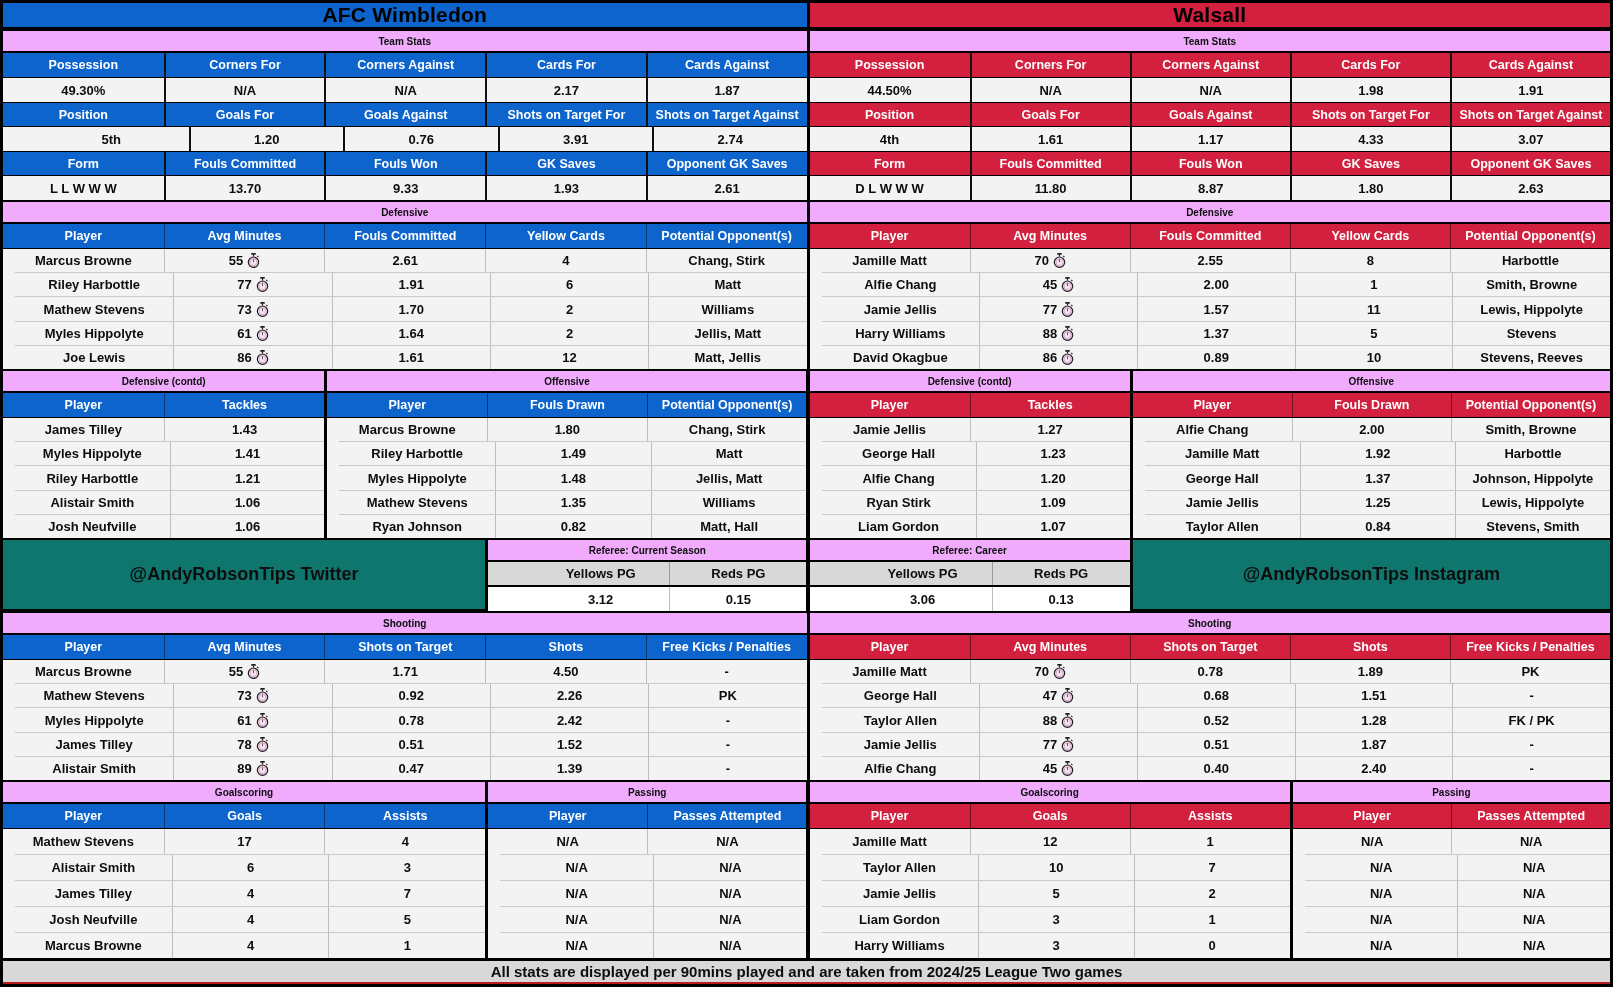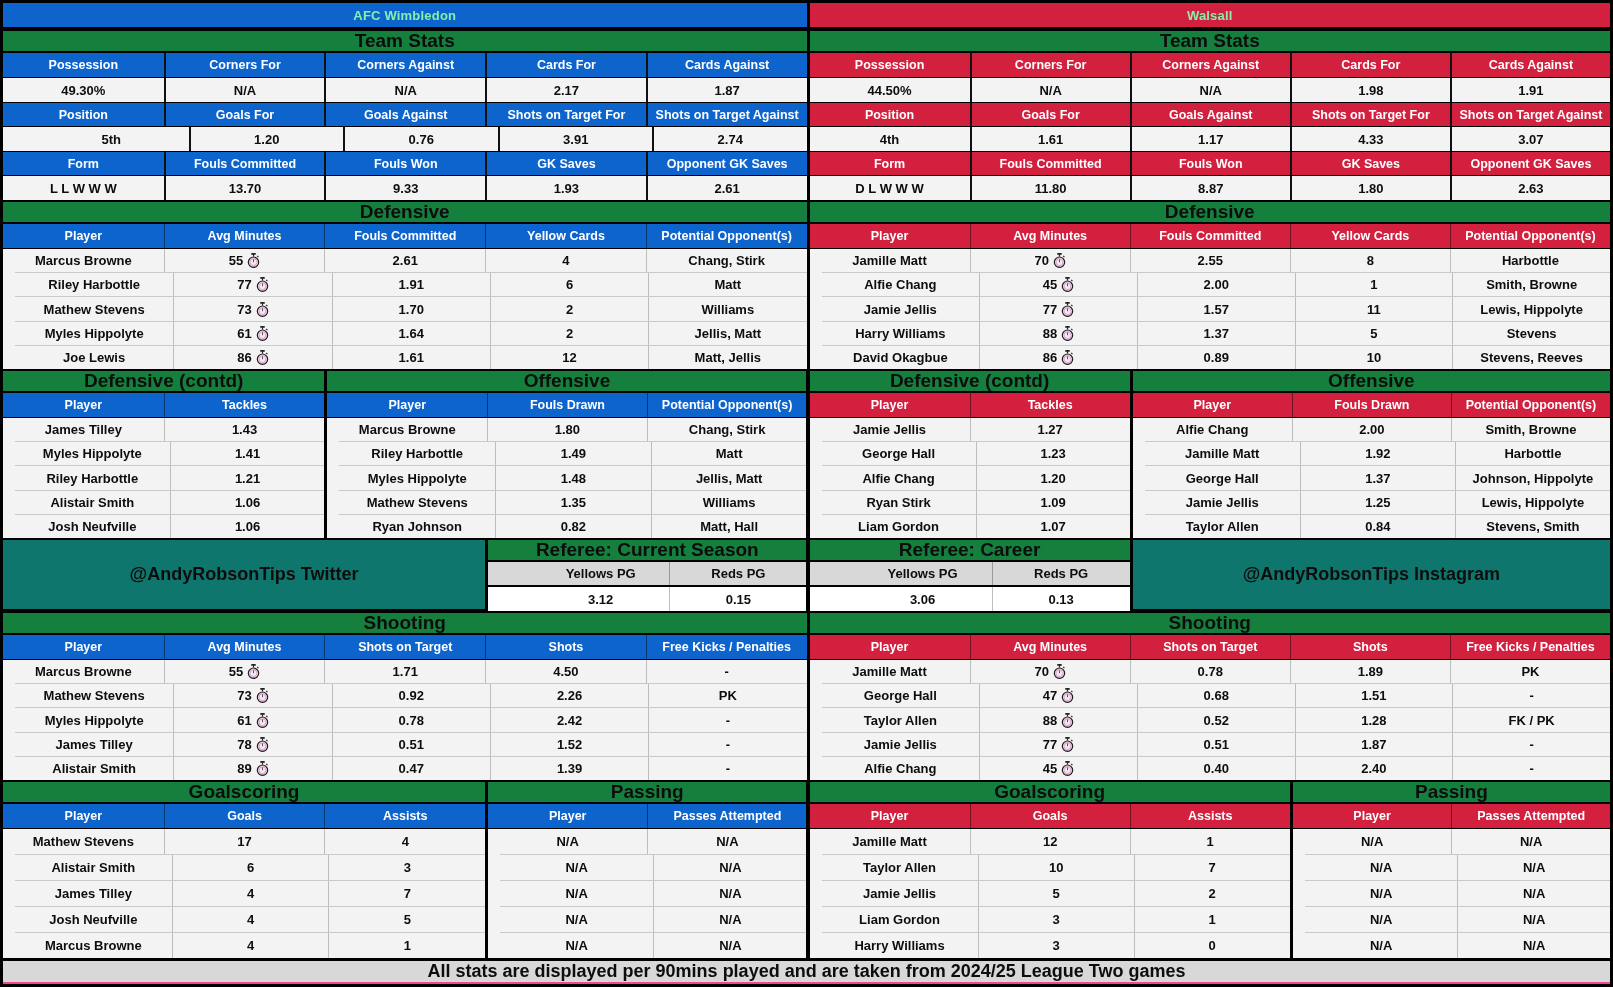--- a/index.html
+++ b/index.html
@@ -2,24 +2,24 @@
 <html><head>
 <meta charset="utf-8">
 <style>
   *{box-sizing:border-box;margin:0;padding:0}
   html,body{width:1613px;height:987px;overflow:hidden;background:#000;}
   body{font-family:"Liberation Sans",sans-serif;font-weight:700;color:#0d0d0d;}
   .sheet{width:1613px;height:987px;background:#000;padding:3px;display:flex;flex-direction:column;}
   .halves{display:flex;flex:1;min-height:0;}
   .half{width:50%;display:flex;flex-direction:column;min-width:0;--accent:#0d64cc;}
   .half + .half{border-left:3px solid #000;}
-  .team-name{flex:0 0 26px;background:var(--accent);color:#86efac;display:flex;align-items:center;justify-content:center;
-    font-size:13px;letter-spacing:.2px;border-bottom:2px solid #000;}
-  .sec{flex:0 0 24px;height:24px;background:#15803d;display:flex;align-items:center;justify-content:center;
-    font-size:19px;border-top:2px solid #000;border-bottom:2px solid #000;}
+  .team-name{flex:0 0 26px;background:var(--accent);color:#000000;display:flex;align-items:center;justify-content:center;
+    font-size:21px;letter-spacing:.2px;border-bottom:2px solid #000;}
+  .sec{flex:0 0 24px;height:24px;background:#f0abfc;display:flex;align-items:center;justify-content:center;
+    font-size:10px;border-top:2px solid #000;border-bottom:2px solid #000;}
   .tbl{display:flex;flex-direction:column;background:#f3f3f3;}
   .trow{display:grid;flex:1;min-height:0;}
   .trow.head{flex:0 0 25px;background:var(--accent);color:#fff;border-bottom:1px solid #000;}
   .trow.val{background:#f3f3f3;}
   .trow.val + .trow.val{border-top:1px solid #c9c9c9;margin-left:12px;}
   .trow.val + .trow.head, .trow.head + .trow.head{border-top:1px solid #000;}
   .tcell{display:flex;align-items:center;justify-content:center;font-size:13px;white-space:nowrap;overflow:hidden;padding:0 2px;}
   .trow.head .tcell{font-size:12.5px;}
   .trow.head .tcell + .tcell{border-left:1px solid rgba(0,0,0,.45);}
   .trow.val .tcell + .tcell{border-left:1px solid #bdbdbd;}
@@ -36,22 +36,22 @@
   .col{display:flex;flex-direction:column;min-width:0;}
   .col .tbl{flex:1;}
   .promo{display:flex;align-items:center;justify-content:center;background:#0f766e;font-size:18px;
     border-top:2px solid #000;border-bottom:2px solid #000;}
   .g2{grid-template-columns:1fr 1fr;padding-left:44px;}
   .ref-head{flex:0 0 25px;background:#d8d8d8;color:#0d0d0d;border-bottom:2px solid #000;display:grid;}
   .ref-head .tcell{font-size:13px;}
   .ref-head .tcell + .tcell{border-left:1px solid #9a9a9a;}
   .ref-val{flex:1;background:#fff;display:grid;}
   .ref-val .tcell + .tcell{border-left:1px solid #bdbdbd;}
-  .footer{flex:0 0 26px;background:#d8d8d8;border-top:3px solid #000;border-bottom:2px solid #ec4899;
-    display:flex;align-items:center;justify-content:center;font-size:18px;}
+  .footer{flex:0 0 26px;background:#d8d8d8;border-top:3px solid #000;border-bottom:2px solid #b91c1c;
+    display:flex;align-items:center;justify-content:center;font-size:15px;}
   .sw{width:13px;height:15px;margin-left:4px;flex:0 0 auto;}
 </style>
 </head>
 <body>
 
 <div class="sheet">
   <div class="halves">
 
     <section class="half team-blue" style="--accent: #0d64cc;">
       <div class="team-name">AFC Wimbledon</div>

